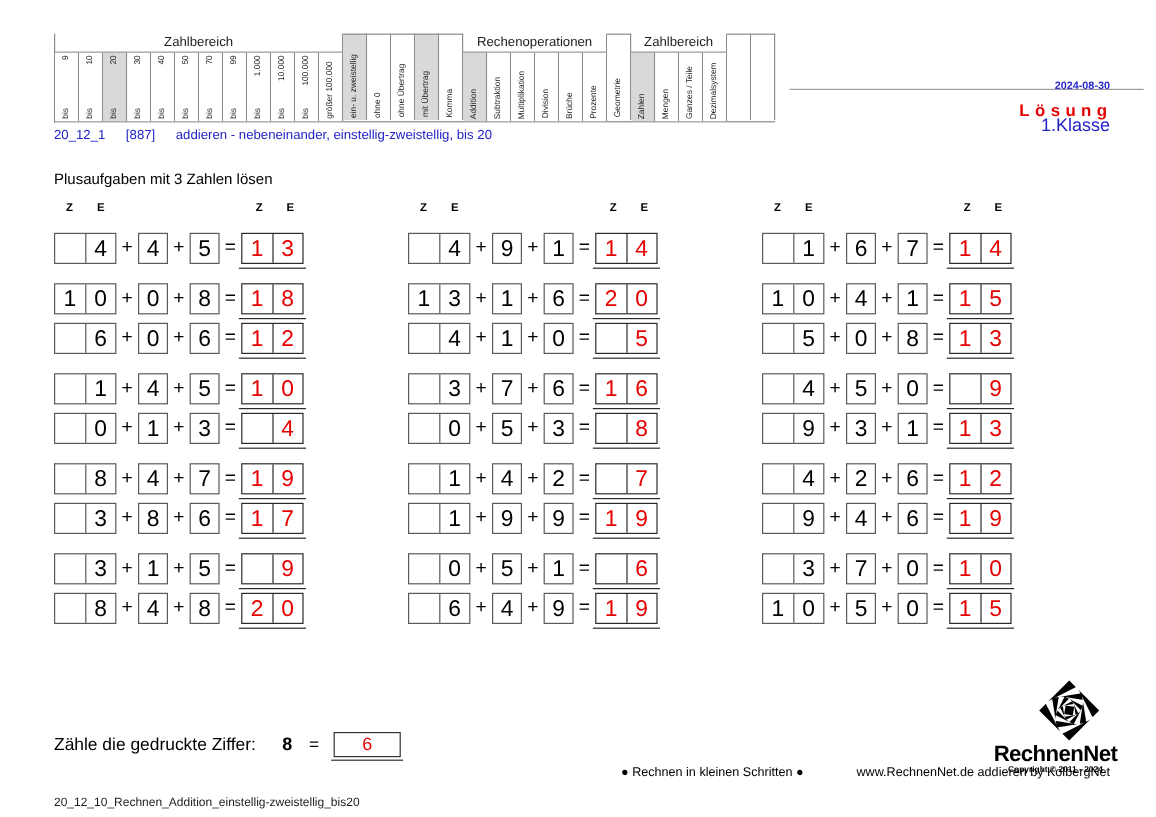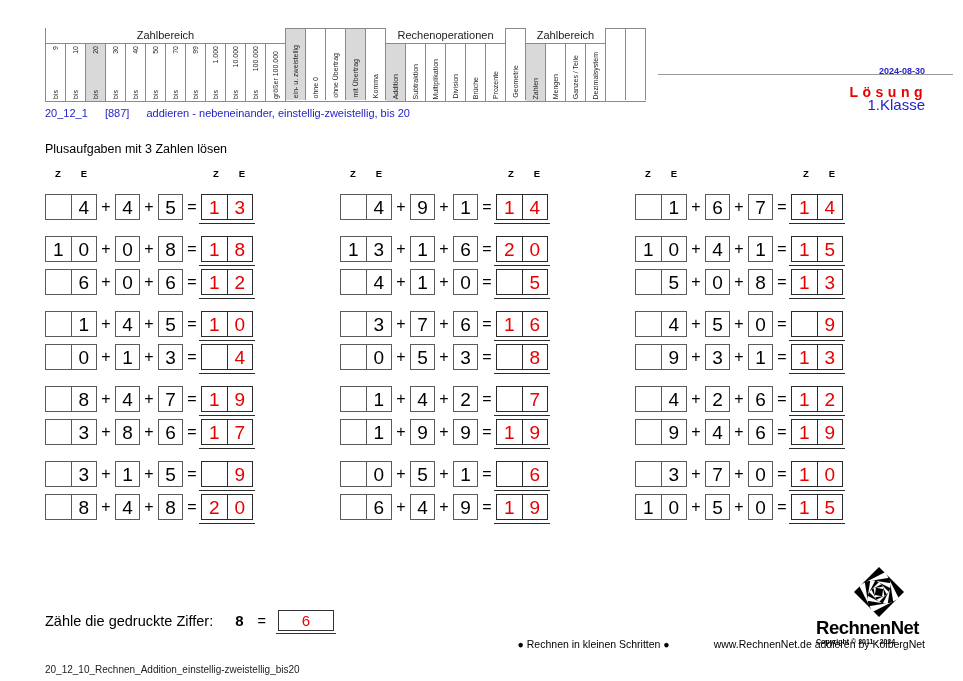--- a/index.html
+++ b/index.html
@@ -58,21 +58,21 @@
   .count{position:absolute;left:45px;top:610px;display:flex;align-items:center;font-size:14.5px;}
   .count .clabel{margin-right:22px;}
   .count .cdigit{font-weight:bold;font-size:15px;margin-right:14px;}
   .count .ceq{margin-right:12px;}
   .cbox{width:56px;height:21px;border:1.4px solid #333;box-sizing:border-box;position:relative;
         display:flex;align-items:center;justify-content:center;color:var(--red);font-size:15px;background:#fff;}
   .cbox::after{content:"";position:absolute;left:-3px;right:-3px;bottom:-4px;border-top:1.4px solid #333;}
   .fileref{position:absolute;left:45px;top:664px;font-size:10px;color:#1c1c1c;}
 
   
-  .logoarea{position:absolute;right:44px;top:566px;text-align:left;}
+  .logoarea{position:absolute;right:32px;top:566px;text-align:center;}
   .logoarea svg{display:block;margin-left:auto;margin-right:14px;}
   .wordmark{font-size:18.5px;font-weight:bold;line-height:1.05;letter-spacing:-.5px;}
   .copy{font-size:7px;font-weight:bold;margin-top:1px;}
   .footline{position:absolute;right:38px;top:638px;font-size:10.5px;display:flex;gap:44px;white-space:nowrap;}
 </style>
 </head>
 <body>
 
 <div class="page">
 

